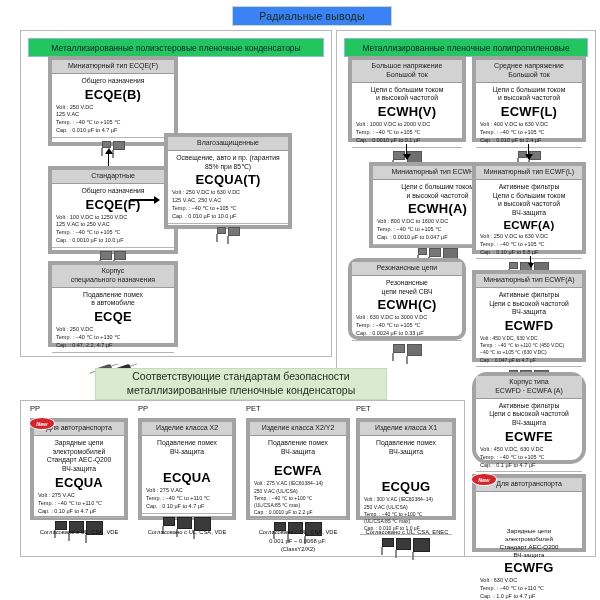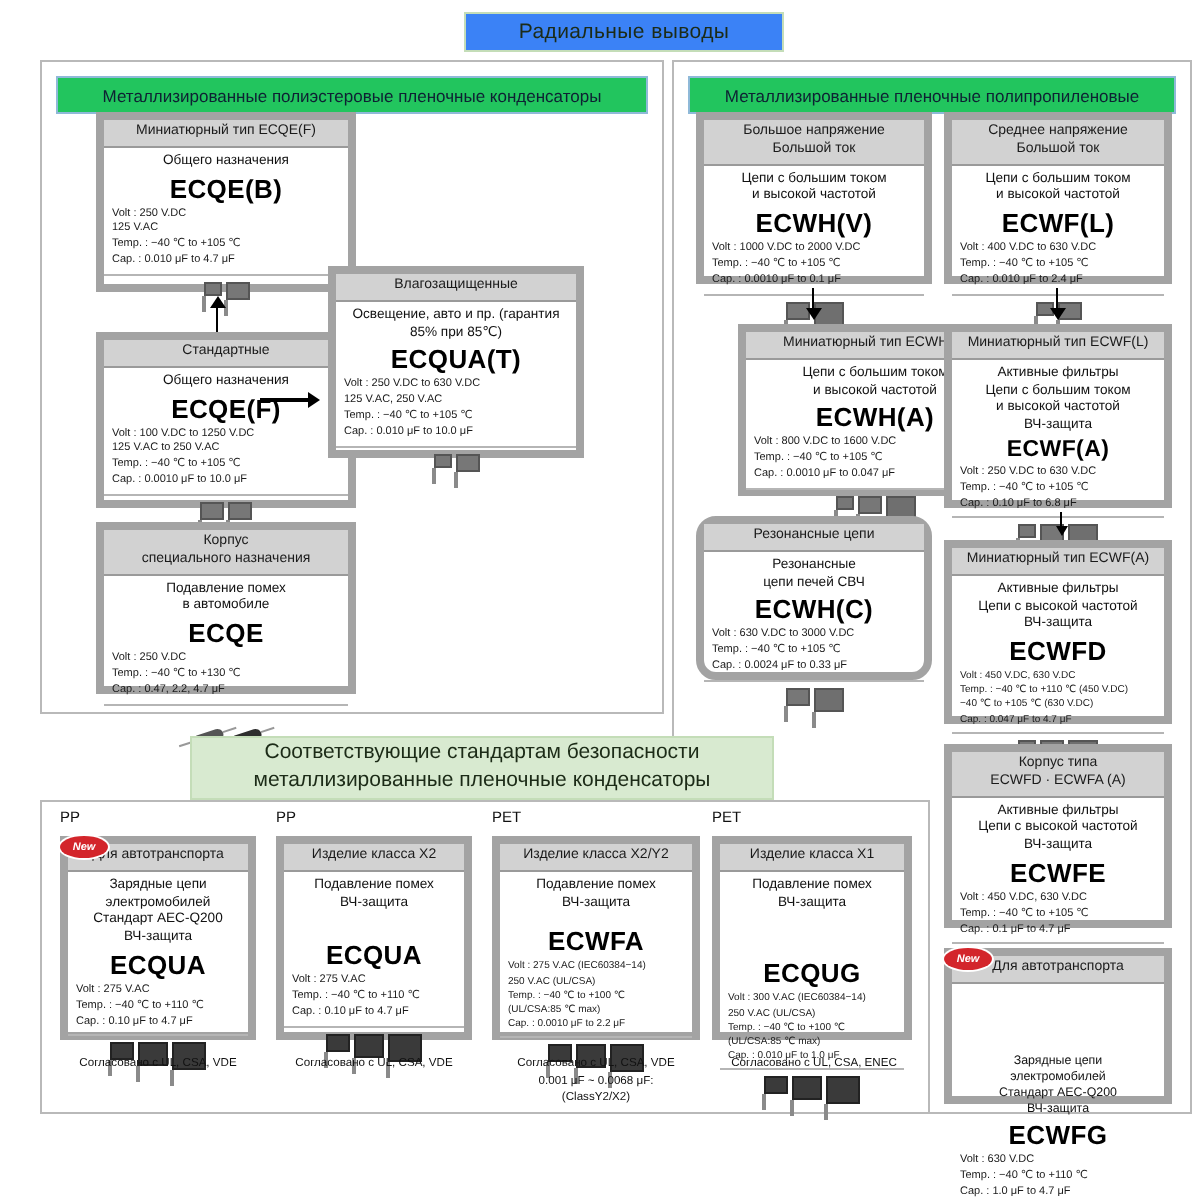--- a/index.html
+++ b/index.html
@@ -348,21 +348,21 @@
           −40 ℃ to +105 ℃ (630 V.DC)
 Cap.   : 0.047 μF to 4.7 μF</div>
       <div class="photo" style="height:20px;">
         <span class="cap s"><span class="bodyblk"></span><span class="legs"></span></span>
         <span class="cap m"><span class="bodyblk"></span><span class="legs"></span></span>
         <span class="cap l"><span class="bodyblk"></span><span class="legs"></span></span>
       </div>
     </div>
   </div>
 
-  <div class="card" style="left:472px;top:372px;width:114px;height:92px;">
+  <div class="card" style="left:472px;top:372px;width:114px;height:92px;border-radius:15px;">
     <div class="card-head" style="white-space:pre-line;">Корпус типа
 ECWFD · ECWFA (A)</div>
     <div class="card-body">
       <div class="usage" style="white-space:pre-line;">Активные фильтры
 Цепи с высокой частотой
 ВЧ-защита</div>
       <div class="partno">ECWFE</div>
       <div class="specs">Volt : 450 V.DC, 630 V.DC
 Temp. : −40 ℃ to +105 ℃
 Cap.   : 0.1 μF to 4.7 μF</div>

